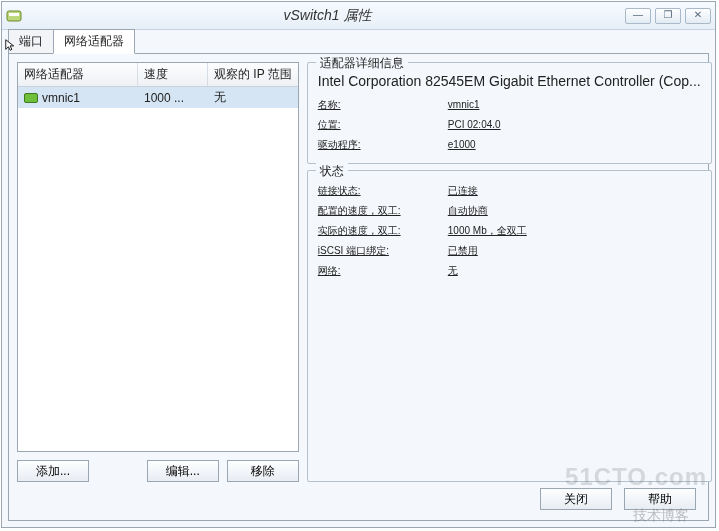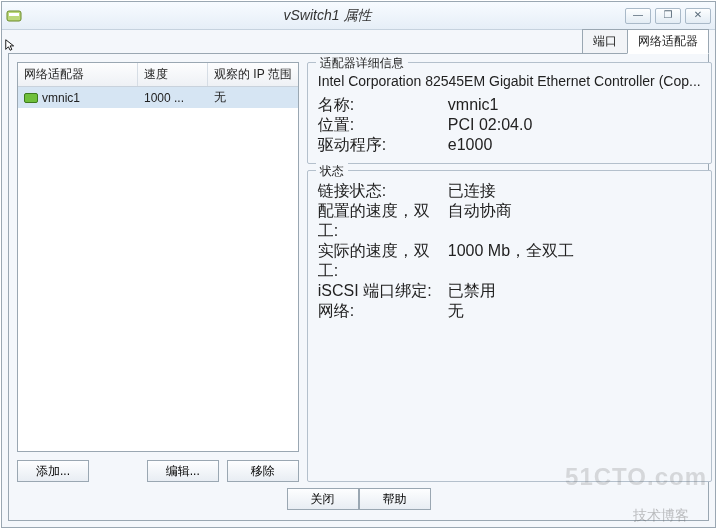--- a/index.html
+++ b/index.html
@@ -62,21 +62,20 @@
     flex-direction: column;
     padding: 2px 6px 6px 6px;
   }
   
   .tabs {
     display: flex;
     height: 22px;
     align-items: flex-end;
     gap: 0;
     margin-bottom: -1px;
-    justify-content: flex-end;
   }
   .tab {
     padding: 3px 10px;
     border: 1px solid #9aa7b2;
     background: #f2f4f7;
     font-size: 12px;
     cursor: default;
     position: relative;
   }
   .tab.active {
@@ -161,44 +160,44 @@
     padding: 0 4px;
     font-size: 12px;
   }
   .controller-name {
     font-size: 14px;
     margin-bottom: 6px;
     white-space: nowrap;
     overflow: hidden;
     text-overflow: ellipsis;
   }
-  .kv { display: flex; font-size: 16px; line-height: 20px; }
+  .kv { display: flex; font-size: 10px; line-height: 20px; text-decoration: underline; }
   .kv .k { width: 130px; }
   .kv .v { flex: 1; }
   
   .button-row {
     display: flex;
     gap: 8px;
     margin-top: 8px;
   }
   .spacer { flex: 1; }
   .btn {
     min-width: 72px;
     height: 22px;
     border: 1px solid #9aa7b2;
     background: linear-gradient(#fdfeff,#e8edf3);
     font-size: 12px;
     padding: 2px 10px;
     cursor: default;
   }
   .footer {
     display: flex;
-    justify-content: center;
+    justify-content: flex-end;
     padding: 6px 4px 2px 4px;
-    gap: 0;
+    gap: 12px;
   }
   .watermark {
     position: absolute;
     right: 12px; bottom: 40px;
     font-size: 24px;
     font-weight: bold;
     color: rgba(120,120,120,0.25);
     letter-spacing: 1px;
     pointer-events: none;
   }

